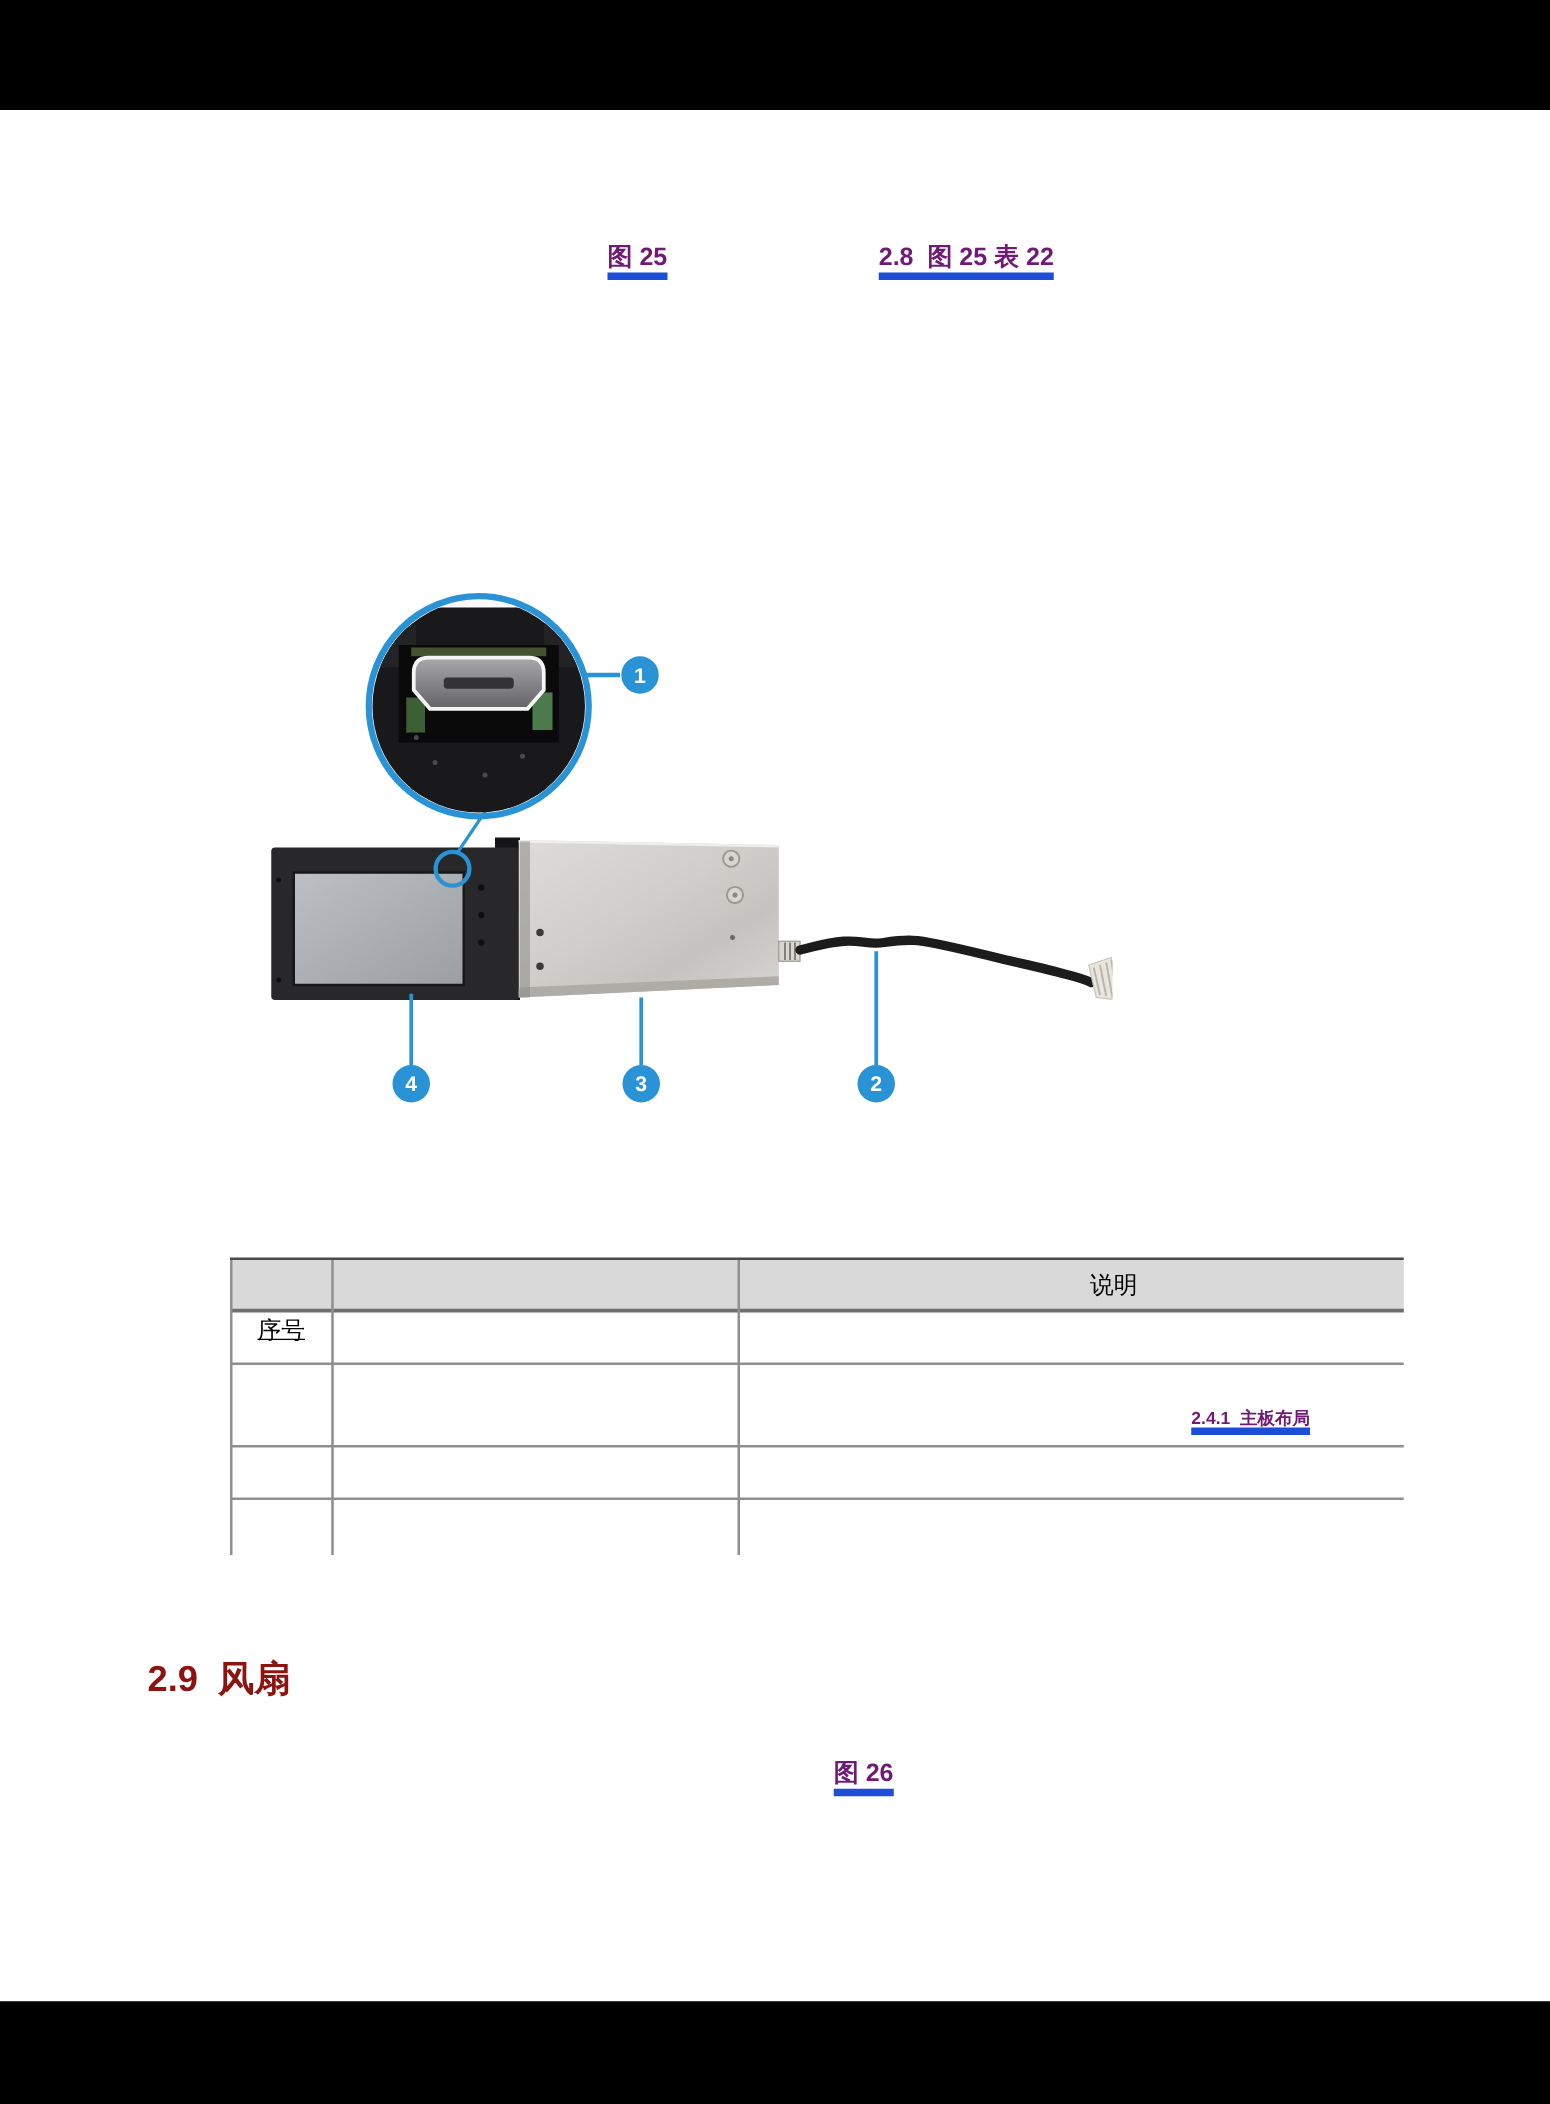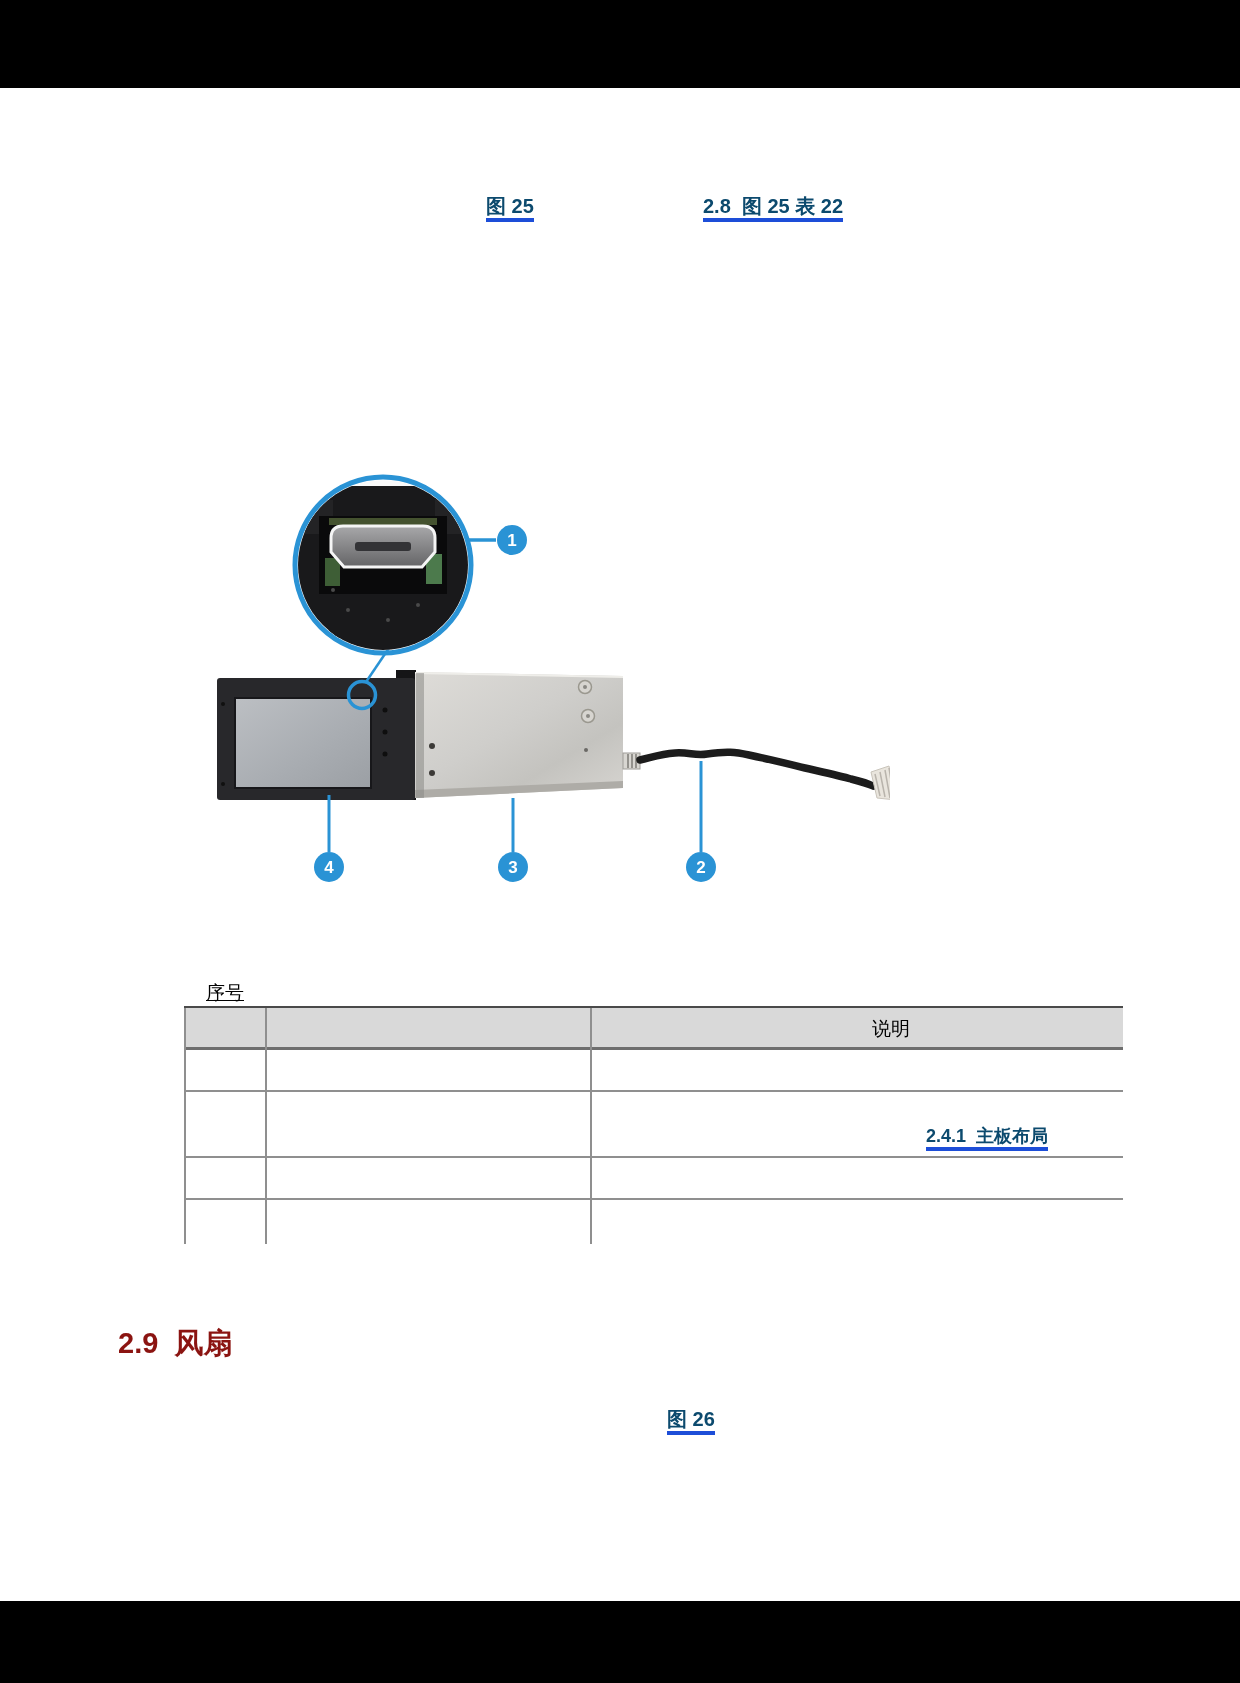--- a/index.html
+++ b/index.html
@@ -4,22 +4,22 @@
 <style>
   html,body{margin:0;padding:0;background:#e8e8e8;}
   .page{
     position:relative;width:1240px;height:1683px;margin:0 auto;
     background:#ffffff;overflow:hidden;
     font-family:"Liberation Sans",sans-serif;
   }
   .abs{position:absolute;}
   .bar{left:0;width:1240px;background:#000;}
   .h-red{color:#8B1411;font-weight:bold;white-space:pre;}
-  .doc-link{color:#0c4a6e;font-weight:bold;white-space:pre;text-decoration:none;
-    border-bottom:4px solid #1d4ed8;line-height:1.15;display:inline-block;cursor:pointer;}
+  .doc-link{color:#701a75;font-weight:bold;white-space:pre;text-decoration:none;
+    border-bottom:6px solid #1d4ed8;line-height:1.15;display:inline-block;cursor:pointer;}
   .tbl-line{background:#8f8f8f;}
   .tbl-head-bg{background:#D9D9D9;}
   .tbl-head-cell{color:#000;font-size:19px;text-align:center;line-height:41px;white-space:pre;}
 </style>
 </head>
 <body>
 
 <div class="page">
 
   <div class="abs bar" style="top:0;height:88px;"></div>
@@ -139,32 +139,32 @@
 
     <line x1="285" y1="70" x2="313" y2="70" stroke="#2A93D5" stroke-width="3.5"></line>
     <g>
       <circle cx="329" cy="70" r="15" fill="#2A93D5"></circle>
       <text x="329" y="76" text-anchor="middle" font-size="17" font-weight="bold" fill="#ffffff">1</text>
     </g>
   </svg>
 
   <div class="abs tbl-head-bg" style="left:184px;top:1008px;width:939px;height:41px;"></div>
 
-  <div class="abs tbl-head-cell" style="left:184px;top:972px;width:82px;text-decoration:underline;">序号</div>
+  <div class="abs tbl-head-cell" style="left:184px;top:1044px;width:82px;text-decoration:underline;">序号</div>
   <div class="abs tbl-head-cell" style="left:591px;top:1008px;width:536px;padding-left:32px;">说明</div>
 
   <div class="abs" style="left:184px;top:1006px;width:939px;height:2px;background:#4a4a4a;"></div>
   <div class="abs" style="left:184px;top:1047px;width:939px;height:2.5px;background:#6e6e6e;"></div>
   <div class="abs tbl-line" style="left:184px;top:1090px;width:939px;height:2px;"></div>
   <div class="abs tbl-line" style="left:184px;top:1156px;width:939px;height:2px;"></div>
   <div class="abs tbl-line" style="left:184px;top:1198px;width:939px;height:2px;"></div>
 
   <div class="abs tbl-line" style="left:184px;top:1008px;width:2px;height:236px;"></div>
   <div class="abs tbl-line" style="left:265px;top:1008px;width:2px;height:236px;"></div>
   <div class="abs tbl-line" style="left:590px;top:1008px;width:2px;height:236px;"></div>
 
-  <a class="abs doc-link" style="right:192px;top:1126px;font-size:18px;">2.4.1  主板布局</a>
+  <a class="abs doc-link" style="right:192px;top:1126px;font-size:14px;">2.4.1  主板布局</a>
 
   <div class="abs h-red" style="left:118px;top:1324px;font-size:29px;">2.9  风扇</div>
 
   <a class="abs doc-link" style="left:667px;top:1408px;font-size:20px;">图 26</a>
 
 </div>
 
 </body></html>

